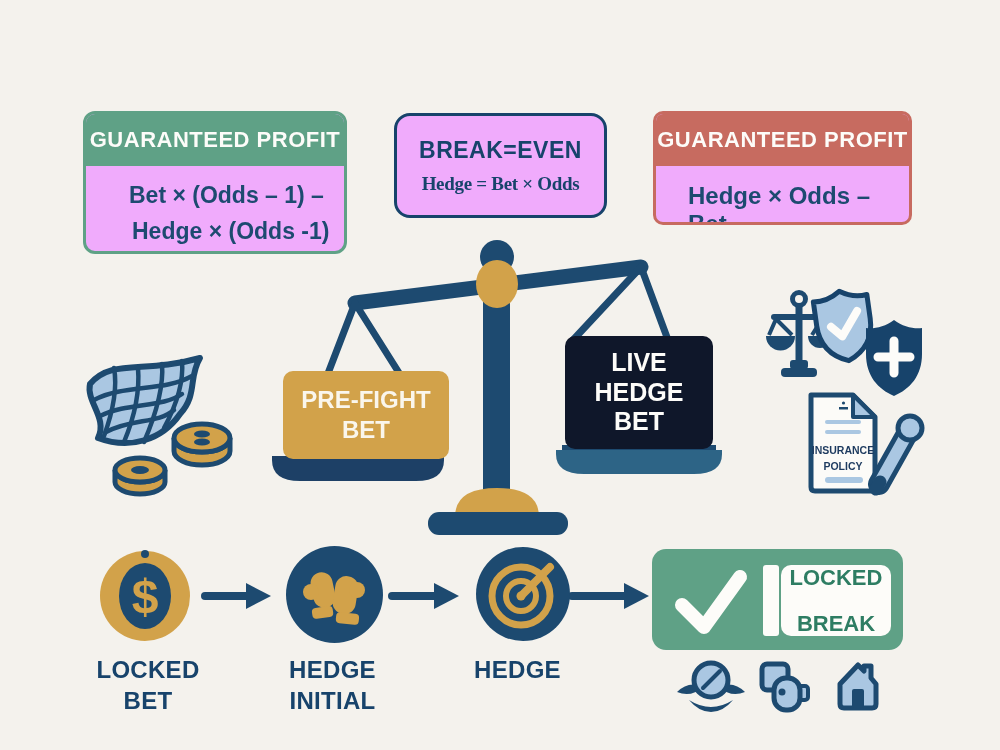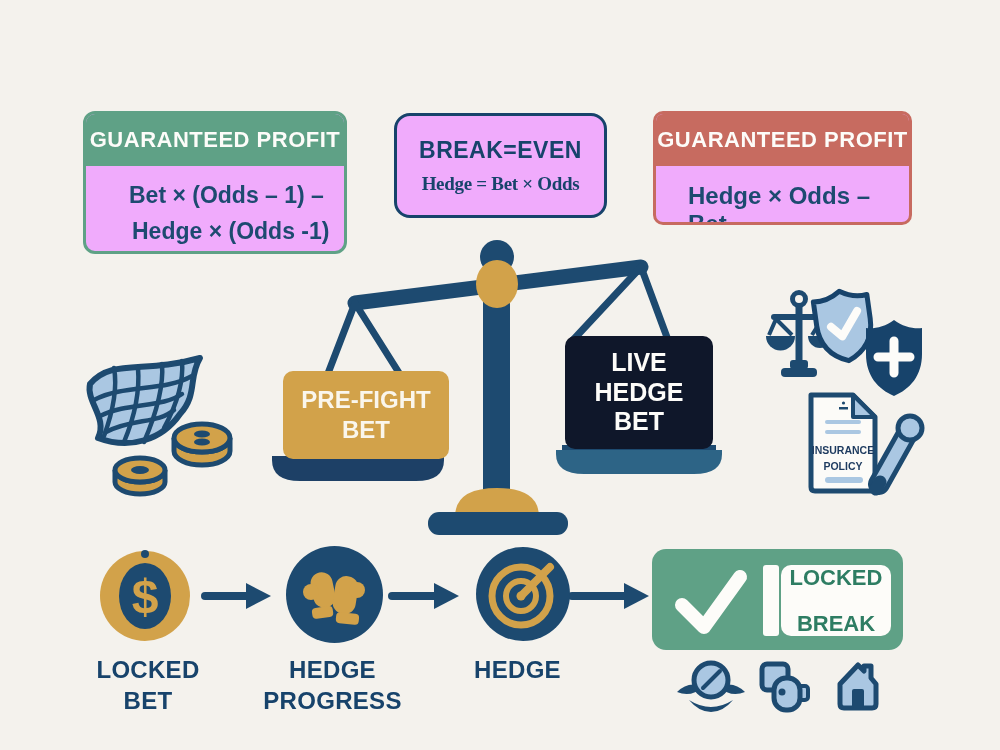--- a/index.html
+++ b/index.html
@@ -211,21 +211,21 @@
       <div>BREAK</div>
     </div>
   </div>
 
   <div id="lbl-initial" class="flabel">
     <div>LOCKED</div>
     <div>BET</div>
   </div>
   <div id="lbl-fight" class="flabel">
     <div>HEDGE</div>
-    <div>PROGRESS</div>
+    <div>INITIAL</div>
   </div>
   <div id="lbl-hedge" class="flabel">
     <div>HEDGE</div>
   </div>
 
   <svg class="abs" style="left:673px;top:658px;" width="76" height="56" viewBox="0 0 76 56">
     <path d="M4,34 Q16,22 30,29 Q18,40 4,34 Z" fill="#1d4a70"></path>
     <path d="M72,34 Q60,22 46,29 Q58,40 72,34 Z" fill="#1d4a70"></path>
     <circle cx="38" cy="22" r="17" fill="#aac7e2" stroke="#1d4a70" stroke-width="5"></circle>
     <line x1="30" y1="30" x2="47" y2="13" stroke="#1d4a70" stroke-width="4" stroke-linecap="round"></line>

